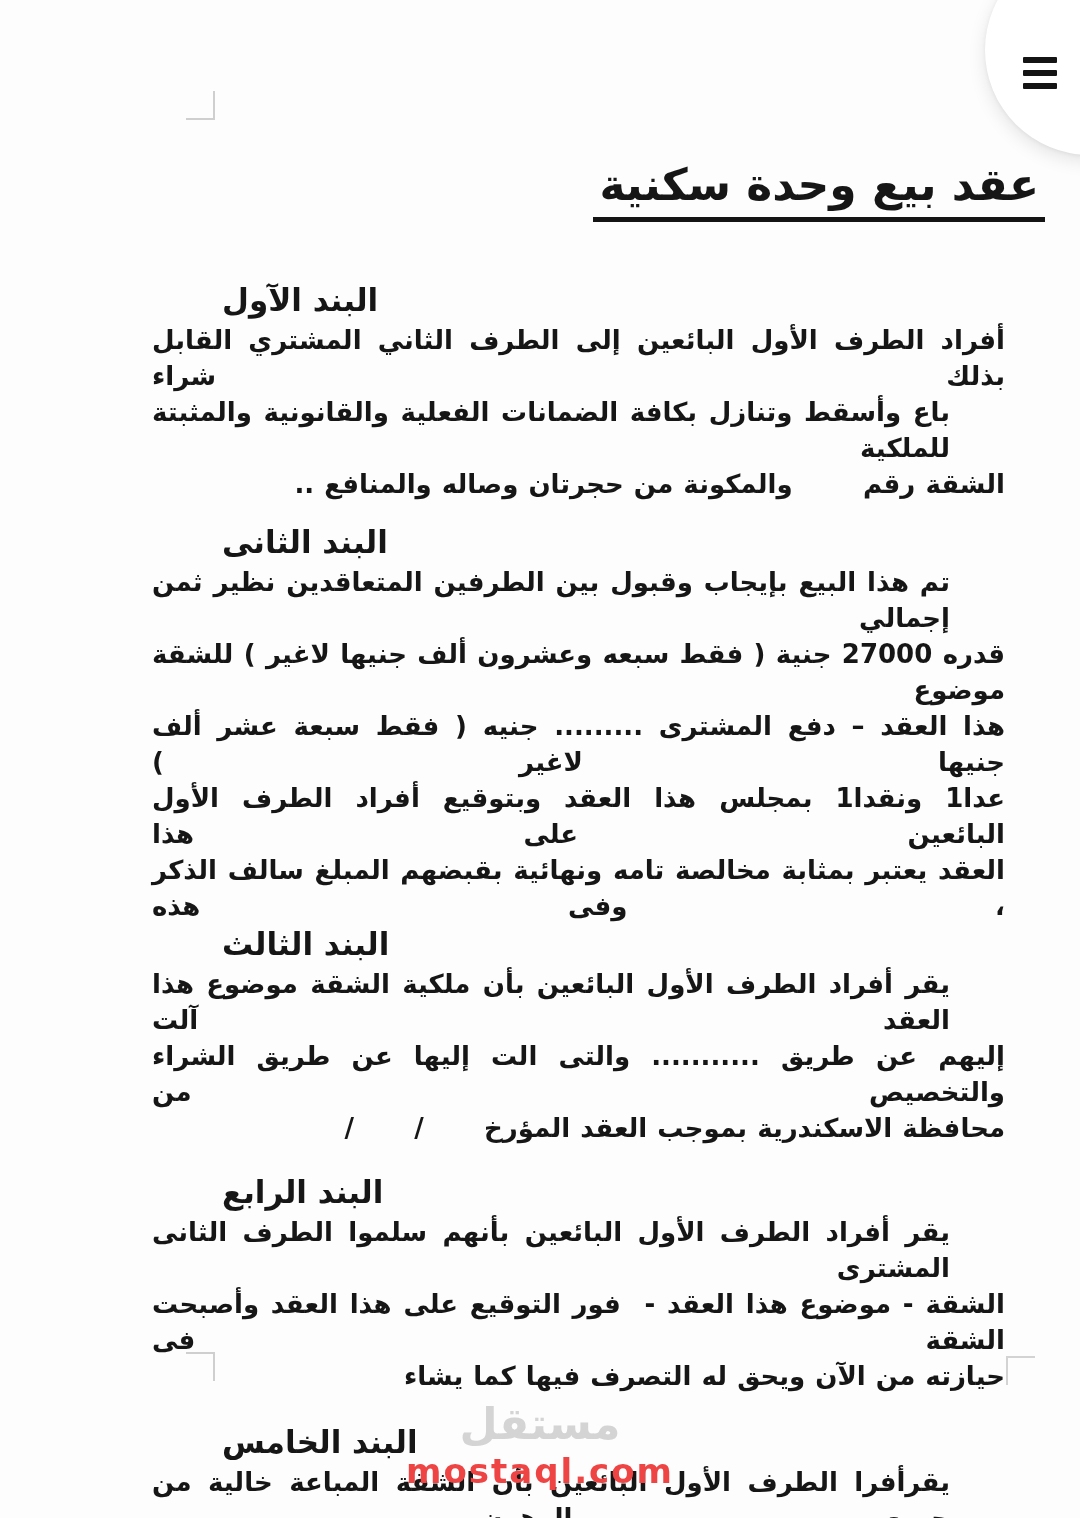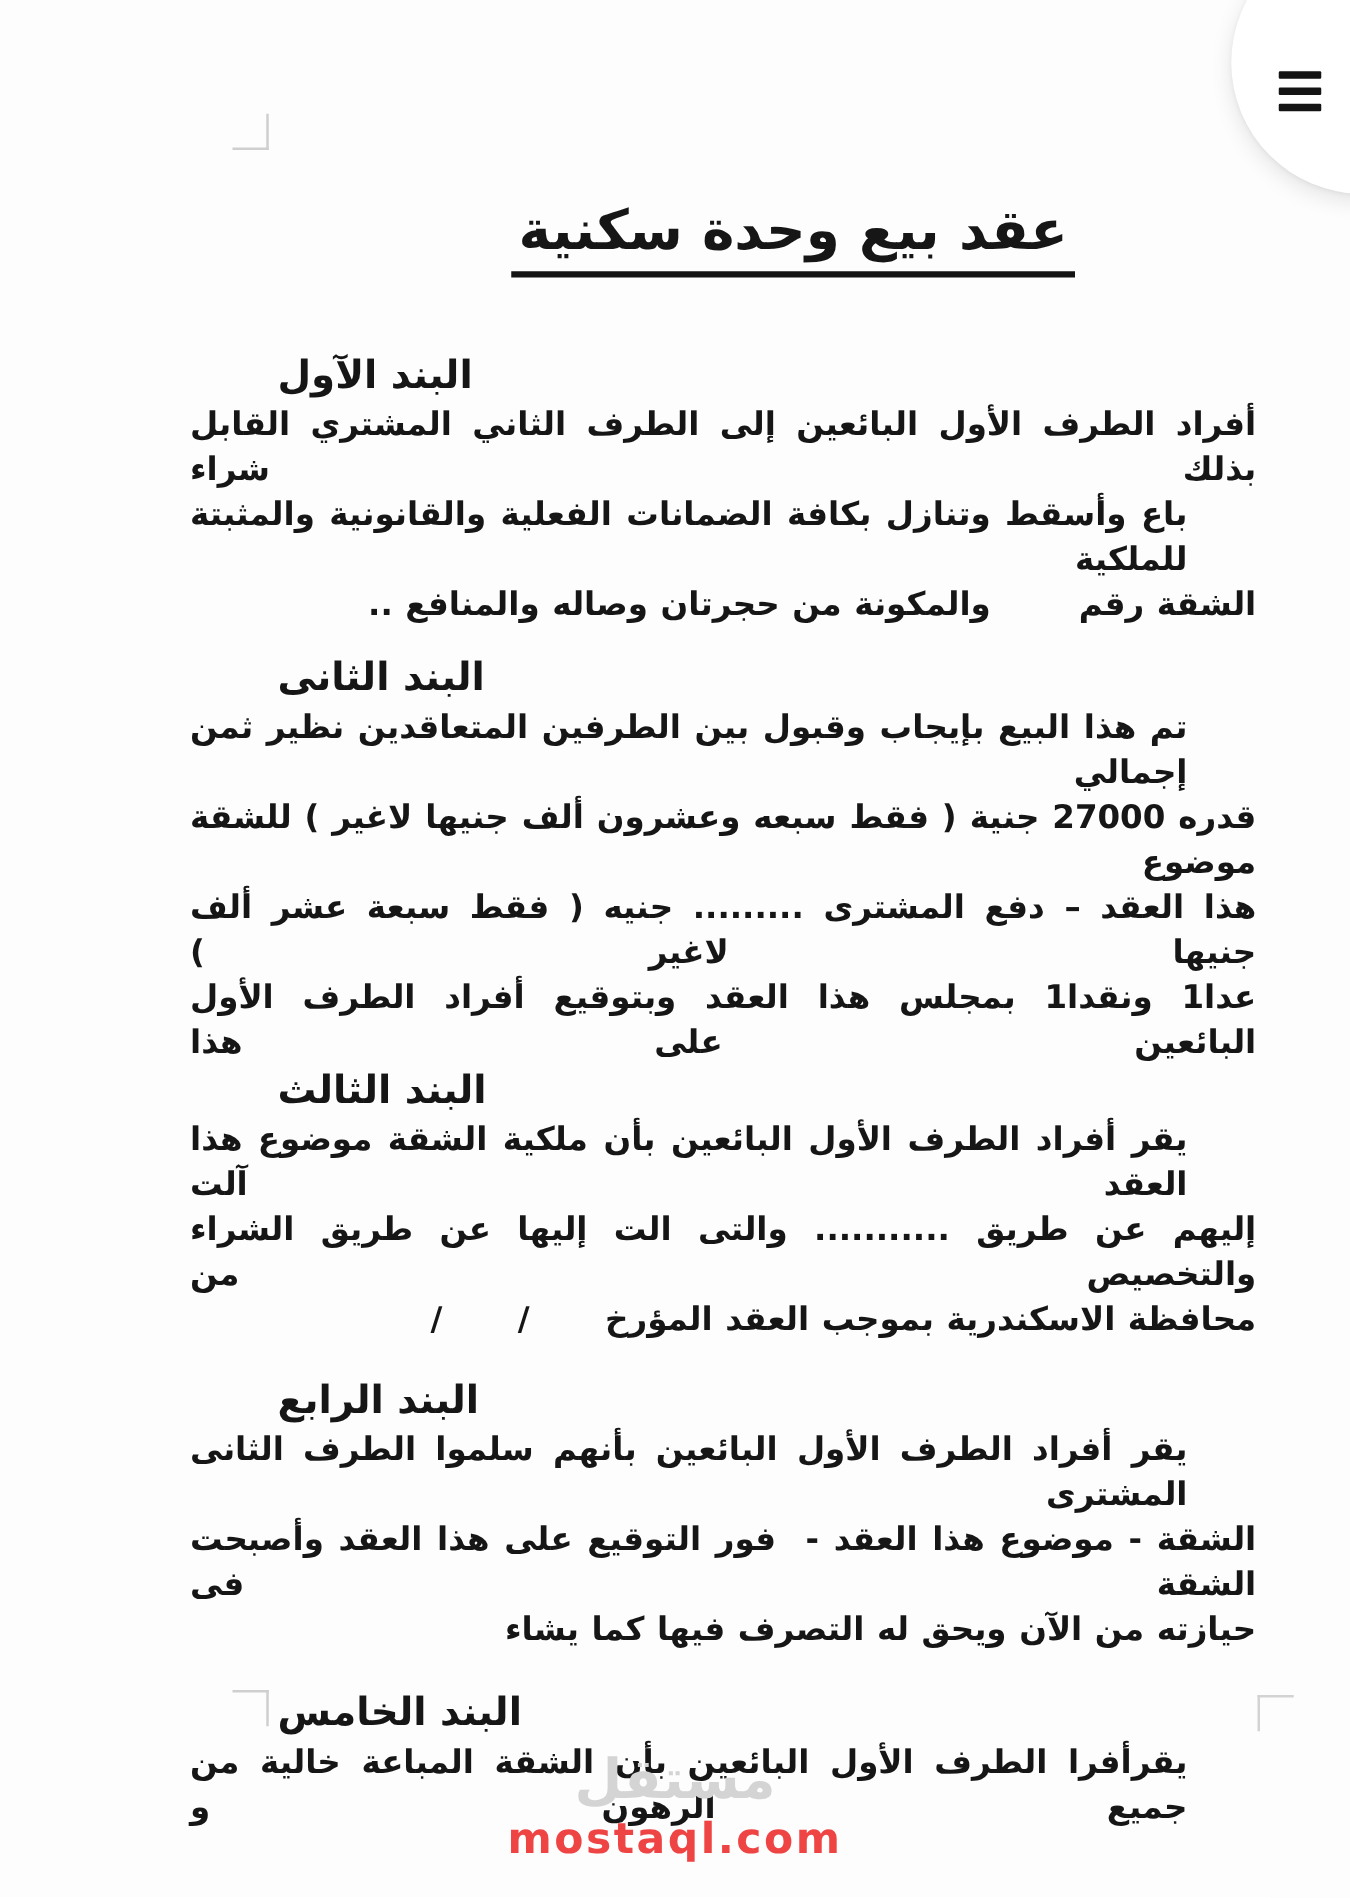--- a/index.html
+++ b/index.html
@@ -24,21 +24,21 @@
   .hamburger { position:absolute; left:38px; top:112px; width:34px; height:33px; }
   .hamburger .bar { position:absolute; left:0; width:34px; height:6px; background:#141414; border-radius:1px; }
   .hamburger .bar:nth-child(1){ top:0; }
   .hamburger .bar:nth-child(2){ top:13px; }
   .hamburger .bar:nth-child(3){ top:26px; }
   
   .doc {
     position:absolute; top:160px; right:75px; width:853px;
     direction:rtl;
   }
-  .title-wrap { text-align:center; position:relative; left:56px; margin-bottom:60px; }
+  .title-wrap { position:relative; left:40px; margin-bottom:60px; }
   .title {
     display:inline-block; font-size:44px; font-weight:bold; line-height:1.15;
     padding:0 6px 6px 6px; border-bottom:5px solid #141414;
   }
   .clause { margin-top:26px; }
   .clause:nth-child(2){ margin-top:22px; }
   .clause:nth-child(3){ margin-top:2px; }
   .clause:nth-child(4){ margin-top:28px; }
   .clause:nth-child(5){ margin-top:30px; }
   .clause:nth-child(6){ margin-top:36px; }
@@ -85,20 +85,21 @@
           <div class="line">أفراد الطرف الأول البائعين إلى الطرف الثاني المشتري القابل بذلك شراء</div>
           <div class="line first">باع وأسقط وتنازل بكافة الضمانات الفعلية والقانونية والمثبتة للملكية</div>
           <div class="line last">الشقة رقم &nbsp;&nbsp;&nbsp;&nbsp;&nbsp; والمكونة من حجرتان وصاله والمنافع ..</div>
         </section>
         <section class="clause">
           <h2 class="clause-heading">البند الثانى</h2>
           <div class="line first">تم هذا البيع بإيجاب وقبول بين الطرفين المتعاقدين نظير ثمن إجمالي</div>
           <div class="line">قدره 27000 جنية ( فقط سبعه وعشرون ألف جنيها لاغير ) للشقة موضوع</div>
           <div class="line">هذا العقد – دفع المشترى ......... جنيه ( فقط سبعة عشر ألف جنيها لاغير )</div>
           <div class="line">عدا1 ونقدا1 بمجلس هذا العقد وبتوقيع أفراد الطرف الأول البائعين على هذا</div>
+          <div class="line">العقد يعتبر بمثابة مخالصة تامه ونهائية بقبضهم المبلغ سالف الذكر ، وفى هذه</div>
         </section>
         <section class="clause">
           <h2 class="clause-heading">البند الثالث</h2>
           <div class="line first">يقر أفراد الطرف الأول البائعين بأن ملكية الشقة موضوع هذا العقد آلت</div>
           <div class="line">إليهم عن طريق ........... والتى الت إليها عن طريق الشراء والتخصيص من</div>
           <div class="line last">محافظة الاسكندرية بموجب العقد المؤرخ &nbsp;&nbsp;&nbsp;&nbsp; / &nbsp;&nbsp;&nbsp;&nbsp; /</div>
         </section>
         <section class="clause">
           <h2 class="clause-heading">البند الرابع</h2>
           <div class="line first">يقر أفراد الطرف الأول البائعين بأنهم سلموا الطرف الثانى المشترى</div>

